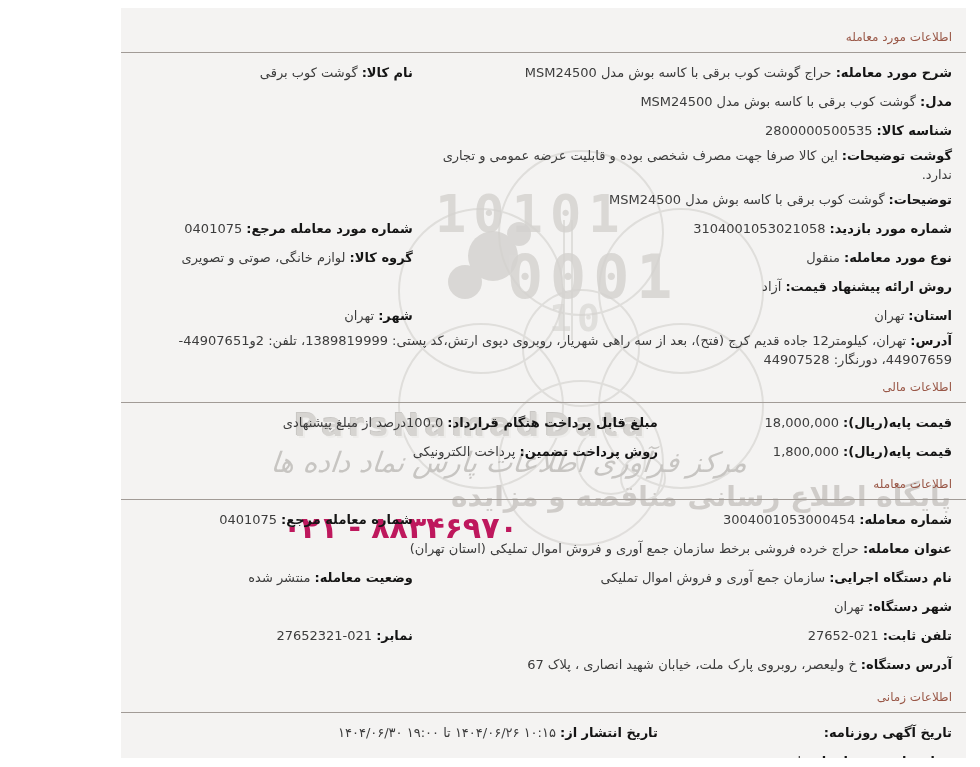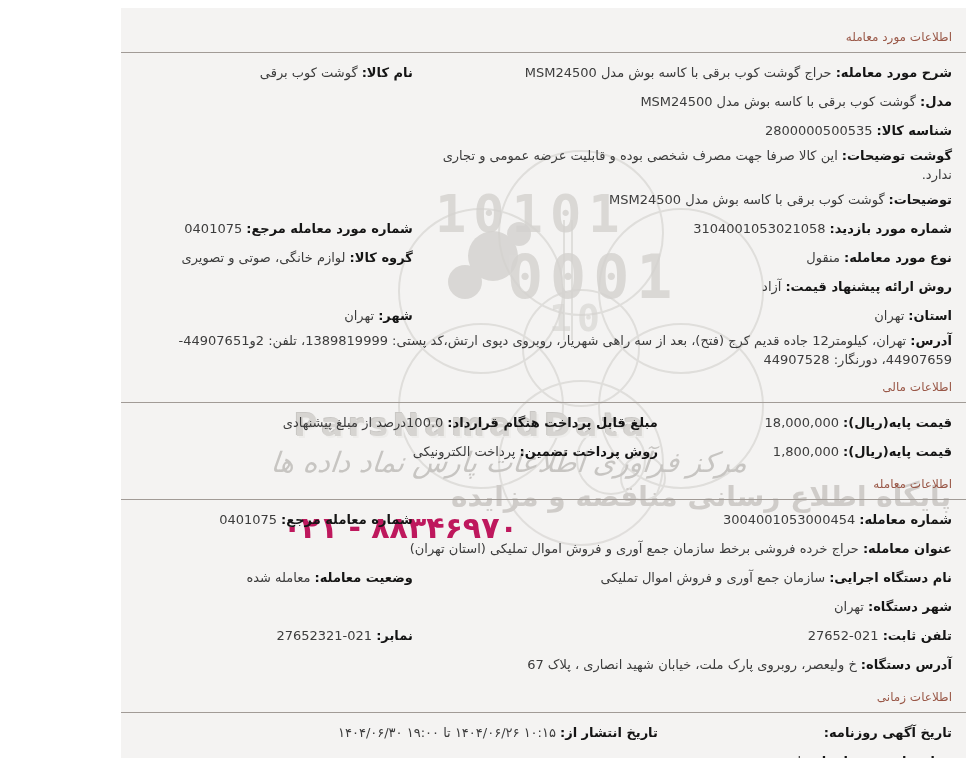--- a/index.html
+++ b/index.html
@@ -175,21 +175,21 @@
         <div class="row">
           <div class="cell full">
             <b class="lbl">عنوان معامله:</b><span class="val">حراج خرده فروشی برخط سازمان جمع آوری و فروش اموال تملیکی (استان تهران)</span>
           </div>
         </div>
         <div class="row">
           <div class="cell main">
             <b class="lbl">نام دستگاه اجرایی:</b><span class="val">سازمان جمع آوری و فروش اموال تملیکی</span>
           </div>
           <div class="cell side">
-            <b class="lbl">وضعیت معامله:</b><span class="val">معامله شده</span>
+            <b class="lbl">وضعیت معامله:</b><span class="val">منتشر شده</span>
           </div>
         </div>
         <div class="row">
           <div class="cell side">
             <b class="lbl">شهر دستگاه:</b><span class="val">تهران</span>
           </div>
         </div>
         <div class="row">
           <div class="cell main">
             <b class="lbl">تلفن ثابت:</b><span class="val">021-27652</span>

